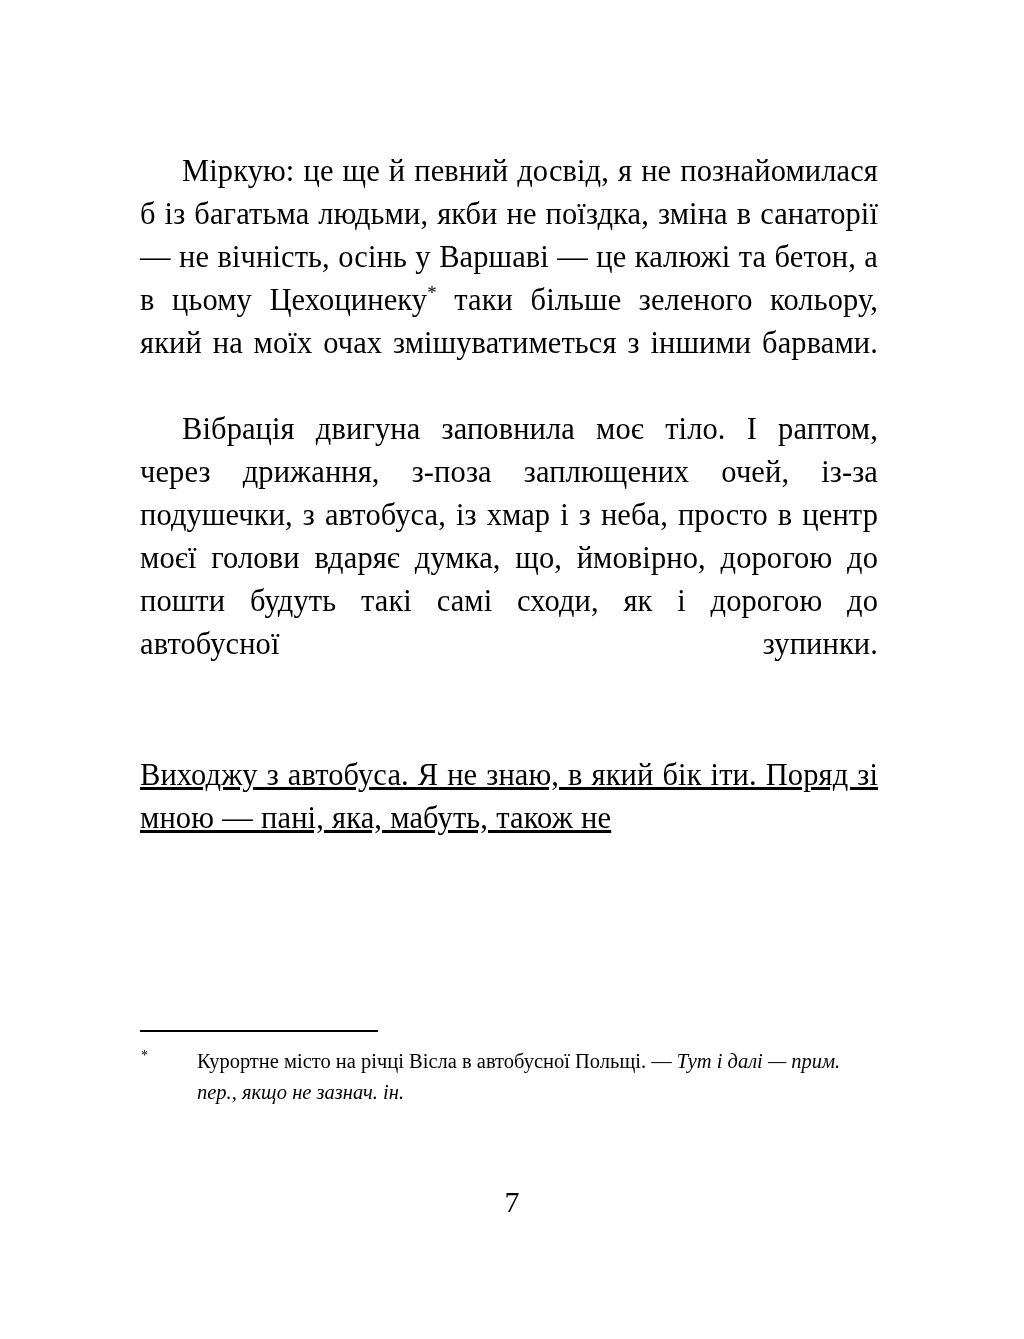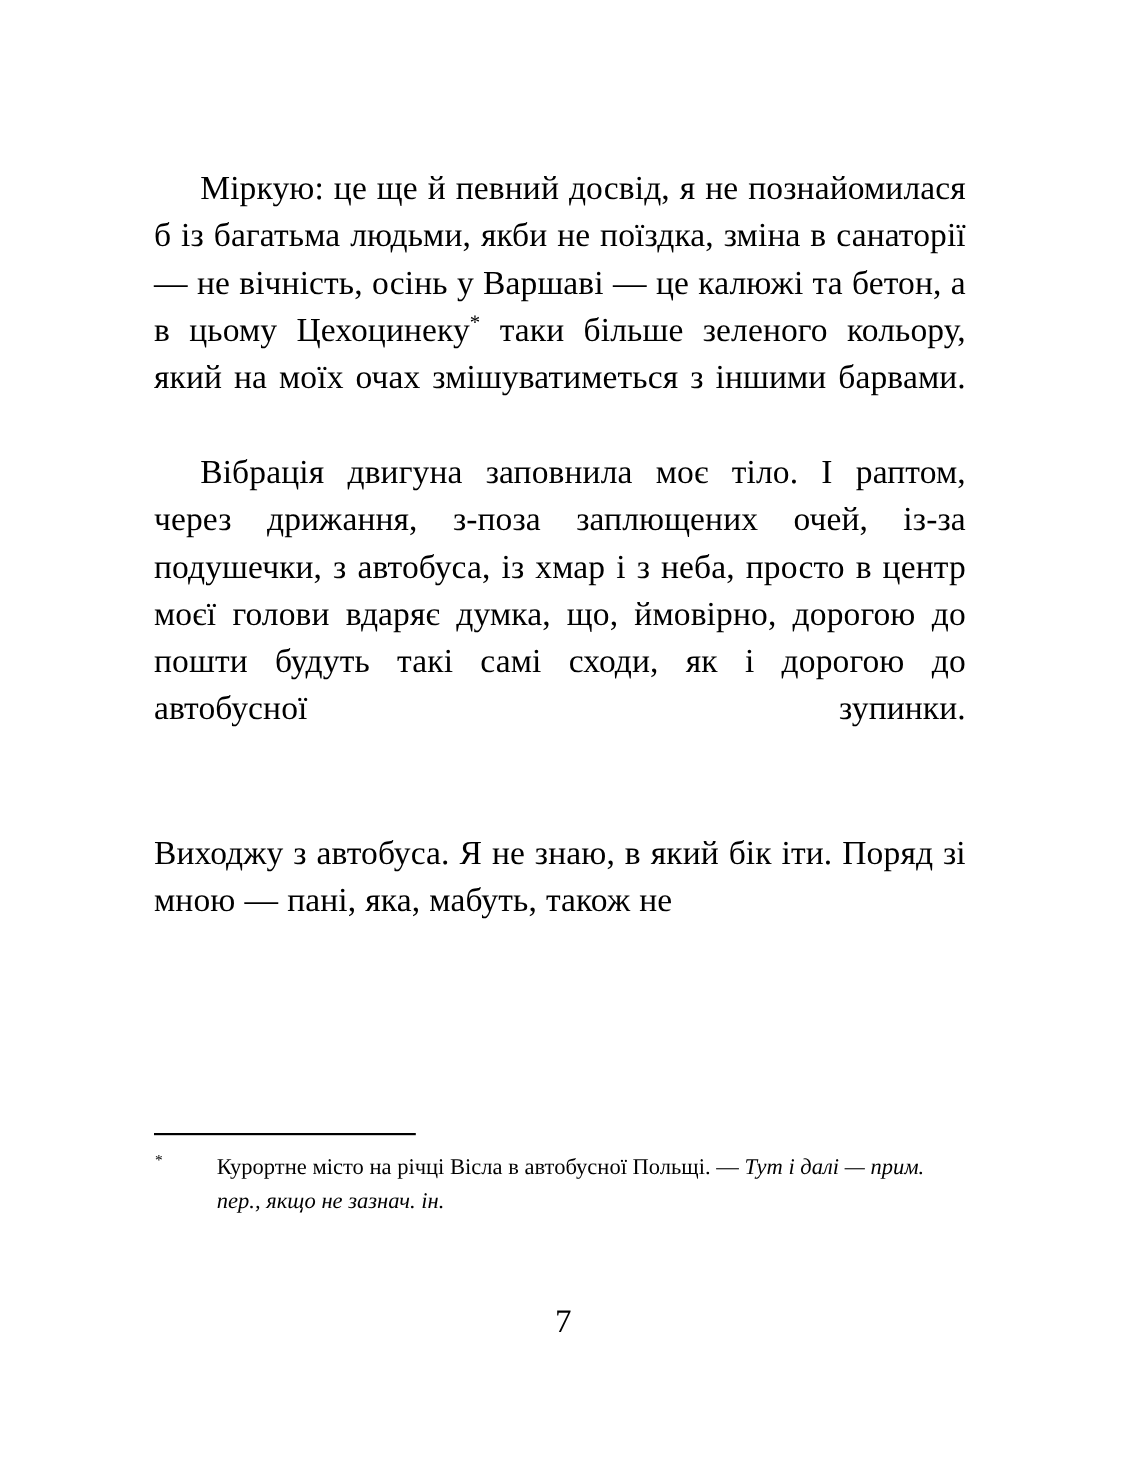--- a/index.html
+++ b/index.html
@@ -40,20 +40,21 @@
     letter-spacing: 0.1px;
     word-spacing: 0.5px;
   }
 
   p.body-par.indented {
     text-indent: 42px;
   }
 
   p.body-par.no-indent {
     text-indent: 0;
+    text-decoration: underline;
   }
 
   p.body-par.gap-before {
     margin-top: 45px;
   }
 
   
   p.body-par::after {
     content: "";
     display: inline-block;

